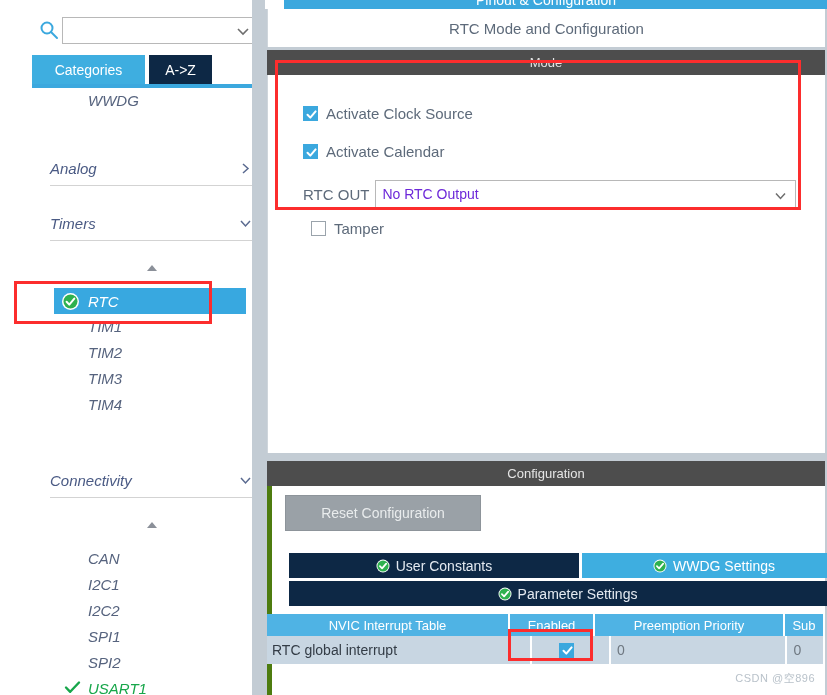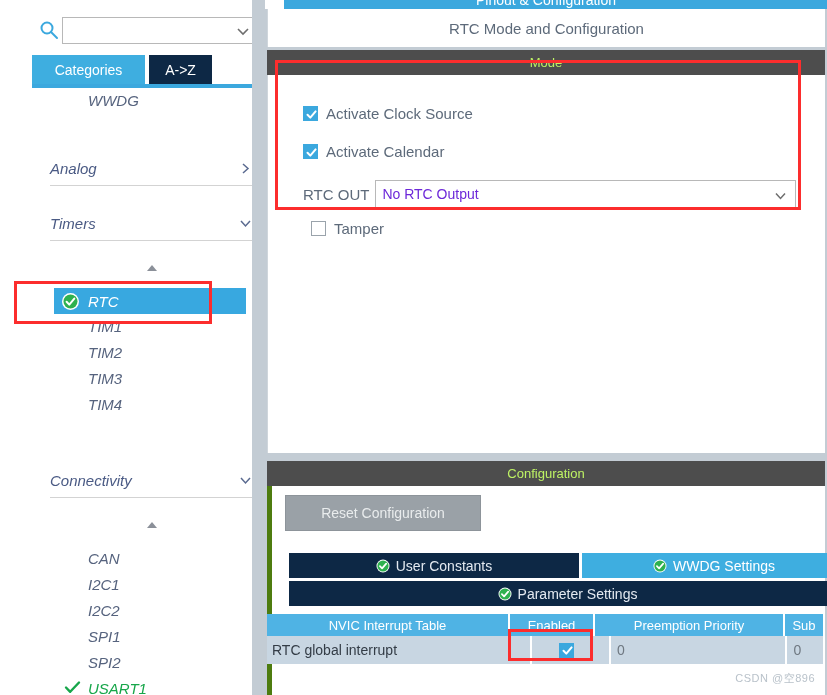--- a/index.html
+++ b/index.html
@@ -133,21 +133,21 @@
     position: absolute; left: 2px; top: 0; width: 558px; height: 38px;
     background: #ffffff;
     display: flex; align-items: center; justify-content: center;
     font-size: 15px; color: #5d6a7a;
     border-left: 1px solid #cfd6dc;
   }
   .section-bar {
     position: absolute; left: 2px; width: 558px; height: 25px;
     background: #4d4d4d;
     display: flex; align-items: center; justify-content: center;
-    font-size: 13px; color: #bef264;
+    font-size: 13px; color: #e5e5e5;
   }
   .mode-bar { top: 41px; }
   .mode-body {
     position: absolute; left: 2px; top: 66px; width: 558px; height: 378px;
     background: #ffffff;
     border-left: 1px solid #cfd6dc;
   }
 
   .cbrow {
     position: absolute; display: flex; align-items: center;

